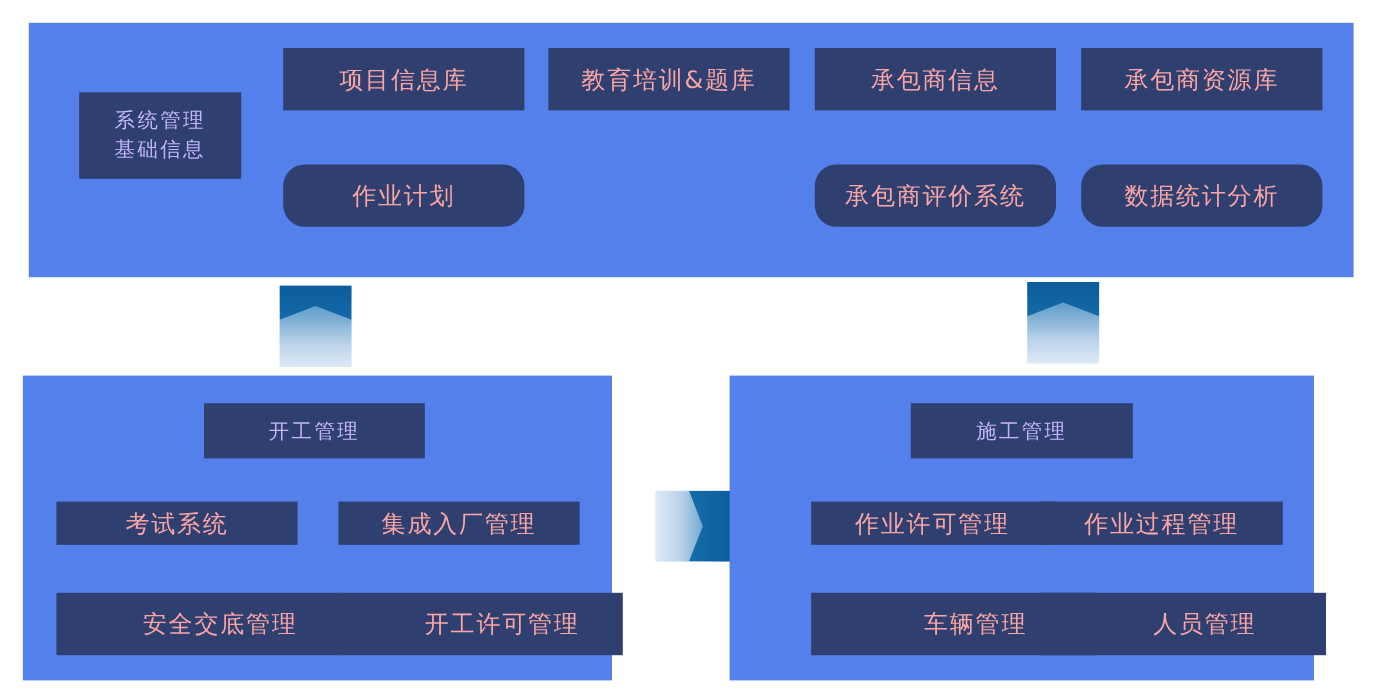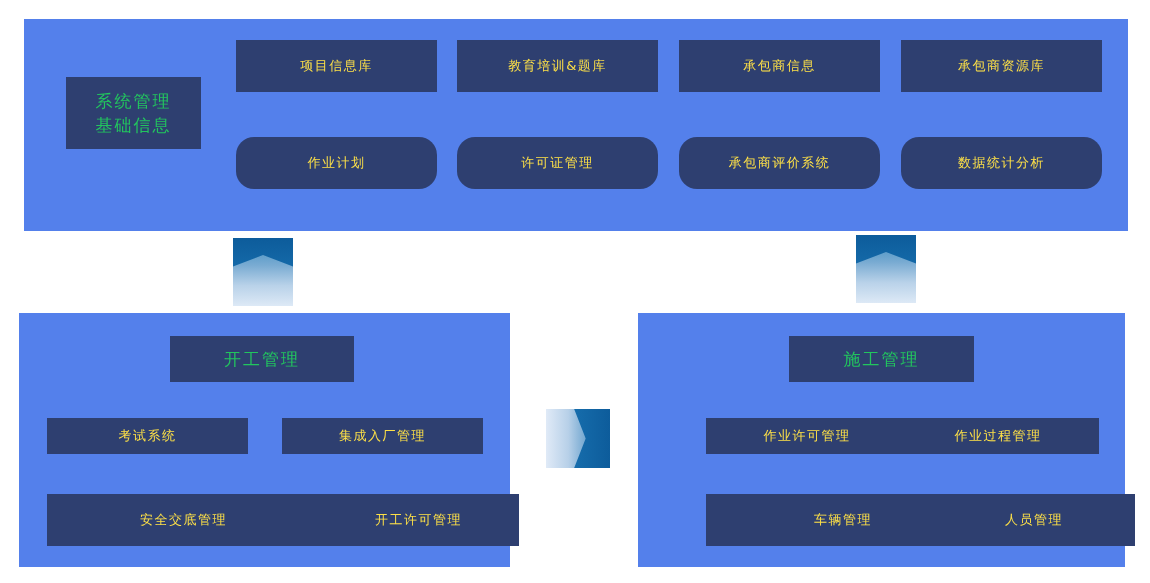--- a/index.html
+++ b/index.html
@@ -10,35 +10,35 @@
     background: #ffffff;
     font-family: "DejaVu Sans", sans-serif;
     overflow: hidden;
   }
   .panel {
     position: absolute;
     background: #5480eb;
   }
   .panel-top    { left: 24px;  top: 19px;  width: 1104px; height: 212px; }
   .panel-start  { left: 19px;  top: 313px; width: 491px;  height: 254px; }
-  .panel-constr { left: 638px; top: 313px; width: 487px;  height: 254px; }
+  .panel-constr { left: 608px; top: 313px; width: 487px;  height: 254px; }
 
   .tile {
     position: absolute;
     background: #2e3f70;
-    color: #fde047;
+    color: #fca5a5;
     display: flex;
     align-items: center;
     justify-content: center;
-    font-size: 13px;
+    font-size: 20px;
     letter-spacing: 1.5px;
     white-space: nowrap;
   }
   .teal {
-    color: #22c55e;
+    color: #c4b5fd;
     font-size: 17px;
     letter-spacing: 2px;
   }
 
   
   .sys-label { left: 42px; top: 58px; width: 135px; height: 72px;
                flex-direction: column; line-height: 24px; }
   .t-r1 { top: 21px;  height: 52px; width: 201px; }
   .t-r2 { top: 118px; height: 52px; width: 201px; border-radius: 18px; }
   .t-c1 { left: 212px; }
@@ -100,23 +100,20 @@
     <div class="tile t-r1 t-c3">
       <span>承包商信息</span>
     </div>
     <div class="tile t-r1 t-c4">
       <span>承包商资源库</span>
     </div>
 
     <div class="tile t-r2 t-c1">
       <span>作业计划</span>
     </div>
-    <div class="tile t-r2 t-c2">
-      <span>许可证管理</span>
-    </div>
     <div class="tile t-r2 t-c3">
       <span>承包商评价系统</span>
     </div>
     <div class="tile t-r2 t-c4">
       <span>数据统计分析</span>
     </div>
   </section>
 
   <div class="conn conn-v conn-left"></div>
   <div class="conn conn-v conn-right"></div>

